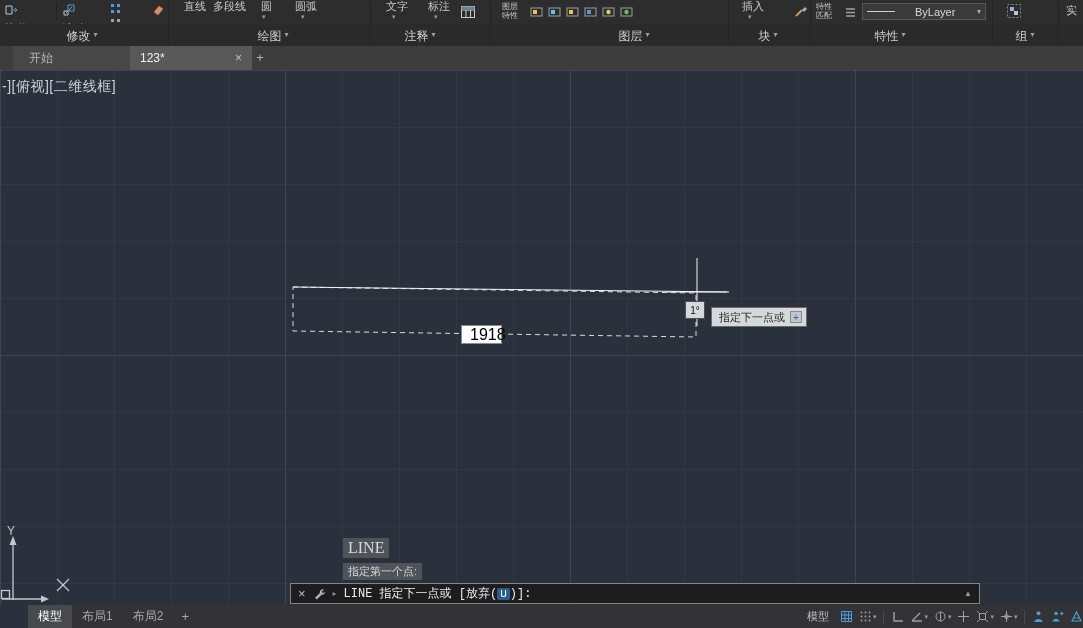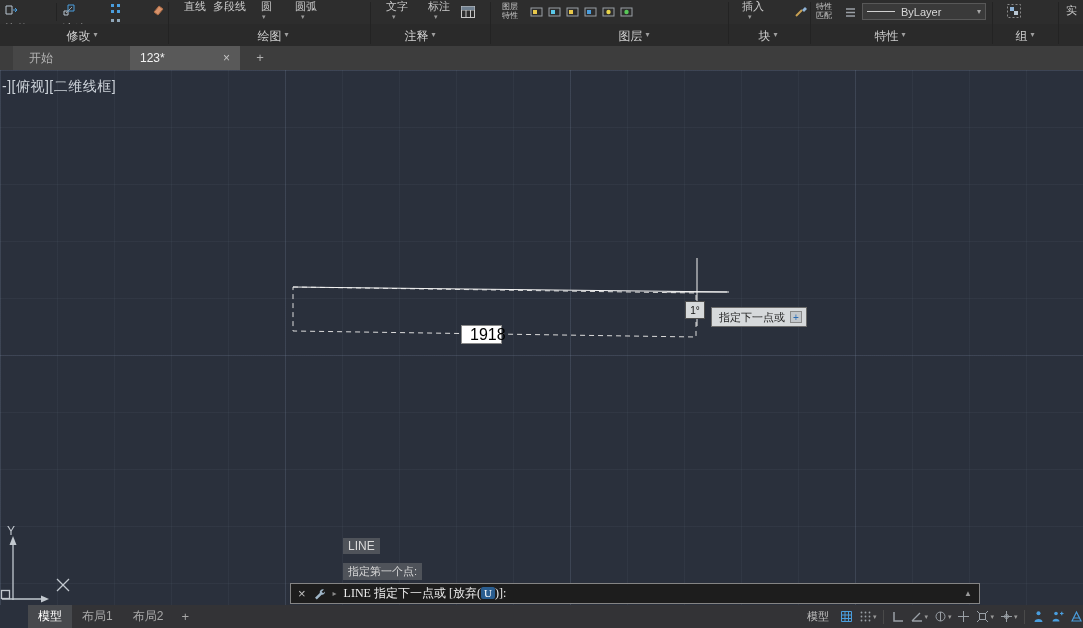--- a/index.html
+++ b/index.html
@@ -12,30 +12,30 @@
   .r1{position:absolute;top:0;left:0;width:100%;height:24px;}
   .r2{position:absolute;top:24px;left:0;width:100%;height:22px;background:#2a2a2a;}
   .vsep{position:absolute;top:2px;height:42px;width:1px;background:#232323;}
   .tool{position:absolute;top:3px;display:flex;align-items:flex-start;gap:4px;color:#d8d8d8;font-size:12px;white-space:nowrap;flex-direction:column;}
   .cutlbl{position:absolute;top:0;color:#c9c9c9;font-size:11px;line-height:12px;white-space:nowrap;}
   .mini-caret{position:absolute;font-size:7px;color:#9a9a9a;line-height:8px;}
   .stacklbl{position:absolute;font-size:8px;line-height:9px;color:#c6c6c6;text-align:center;width:24px;}
   .panel-label{position:absolute;top:4px;width:50px;display:flex;justify-content:center;gap:3px;color:#cfcfcf;font-size:12px;}
   .panel-label .pc{font-size:8px;color:#9f9f9f;margin-top:2px;}
   .combo{position:absolute;left:862px;top:3px;width:124px;height:17px;background:#3a3a3a;border:1px solid #585858;
-         display:flex;align-items:center;gap:6px;padding:0 4px;box-sizing:border-box;color:#d8d8d8;font-size:11px;}
+         display:flex;align-items:center;gap:20px;padding:0 4px;box-sizing:border-box;color:#d8d8d8;font-size:11px;}
   .combo .line{width:28px;height:1px;background:#d0d0d0;}
   .combo .cc{margin-left:auto;font-size:8px;color:#a8a8a8;}
   .i14{width:14px;height:14px;}.i11{width:11px;height:11px;}.i13{width:13px;height:13px;}.i16{width:16px;height:16px;}
 
   
   .filetabs{position:absolute;top:46px;left:0;width:1083px;height:24px;background:#3d3d3d;}
   .tab-start{position:absolute;left:0;top:0;width:130px;height:24px;background:#474747;border-right:1px solid #2c2c2c;
              color:#b5b5b5;font-size:12px;line-height:24px;padding-left:16px;box-sizing:border-box;margin-left:13px;}
-  .tab-drawing{position:absolute;left:130px;top:0;width:110px;height:24px;background:#595959;color:#f2f2f2;font-size:12px;
+  .tab-drawing{position:absolute;left:130px;top:0;width:122px;height:24px;background:#595959;color:#f2f2f2;font-size:12px;
                display:flex;align-items:center;justify-content:space-between;padding:0 10px;box-sizing:border-box;}
   .tab-drawing .x{color:#c4c4c4;font-size:12px;}
   .tab-plus{position:absolute;left:252px;top:4px;width:16px;height:16px;color:#b0b0b0;font-size:13px;line-height:16px;text-align:center;}
 
   
   .canvas{position:absolute;top:70px;left:0;width:1083px;height:535px;overflow:hidden;background-color:#2a303c;
     background-image:
       linear-gradient(to right, rgba(150,170,200,0.12) 1px, transparent 1px),
       linear-gradient(to bottom, rgba(150,170,200,0.12) 1px, transparent 1px),
       linear-gradient(to right, rgba(150,170,200,0.06) 1px, transparent 1px),
@@ -51,28 +51,28 @@
   .angle-badge{position:absolute;left:685px;top:231px;width:20px;height:18px;background:#d6d9db;border:1px solid #4e4e4e;
                color:#111;font-size:10px;display:flex;align-items:center;justify-content:center;box-sizing:border-box;}
   .dyn-tooltip{position:absolute;left:711px;top:237px;height:20px;background:#d6d9db;border:1px solid #6a6a6a;
                color:#1e1e1e;font-size:11px;display:flex;align-items:center;gap:5px;padding:0 4px 0 7px;box-sizing:border-box;}
   .keyhint{width:12px;height:12px;background:#c3c7cb;border:1px solid #8a8a8a;color:#2a6db5;font-size:10px;line-height:11px;
            text-align:center;box-sizing:border-box;}
   .len-input{position:absolute;left:461px;top:255px;width:41px;height:19px;background:#fff;border:1px solid #8a8a8a;
              color:#000;font-size:16px;display:flex;align-items:center;padding-left:8px;box-sizing:border-box;}
   .caret-bar{width:1px;height:12px;background:#000;margin-left:1px;}
   .badge{position:absolute;background:rgba(82,87,93,.92);color:#dadada;padding:1px 5px;white-space:nowrap;}
-  .line-badge{left:343px;top:468px;font-size:12px;}
+  .line-badge{left:343px;top:468px;font-size:16px;font-family:Liberation Serif, serif;}
   .prompt-badge{left:343px;top:493px;font-size:11px;}
 
   .cmd-dock{position:absolute;left:290px;top:513px;width:690px;height:21px;background:#1d1d1d;border:1px solid #848484;
             box-sizing:border-box;display:flex;align-items:center;gap:7px;padding:0 7px;}
   .cmd-x{color:#c0c0c0;font-size:13px;line-height:13px;}
   .cmd-marker{color:#8a8a8a;font-size:8px;}
-  .cmd-text{color:#ececec;font-size:12px;font-family:Liberation Serif, serif;white-space:pre;}
+  .cmd-text{color:#ececec;font-size:12px;font-family:Liberation Mono, monospace;white-space:pre;}
   .cmd-text .key{background:#2a5d8f;color:#fff;padding:0 3px;border-radius:2px;font-size:11px;}
   .cmd-expand{margin-left:auto;color:#9a9a9a;font-size:8px;}
 
   
   .statusbar{position:absolute;left:0;top:605px;width:1083px;height:23px;background:#333336;display:flex;align-items:stretch;font-size:12px;margin-left:28px;}
   .ltab{height:23px;line-height:23px;text-align:center;color:#a8a8a8;padding:0 10px;}
   .ltab.active{background:#47494d;color:#fff;}
   .ltab.plus{padding:0 8px;font-size:13px;}
   .sb-right{position:absolute;right:2px;top:0;height:23px;display:flex;align-items:center;gap:2px;}
   .sb-model{color:#c0c0c0;font-size:11px;margin-right:7px;}

